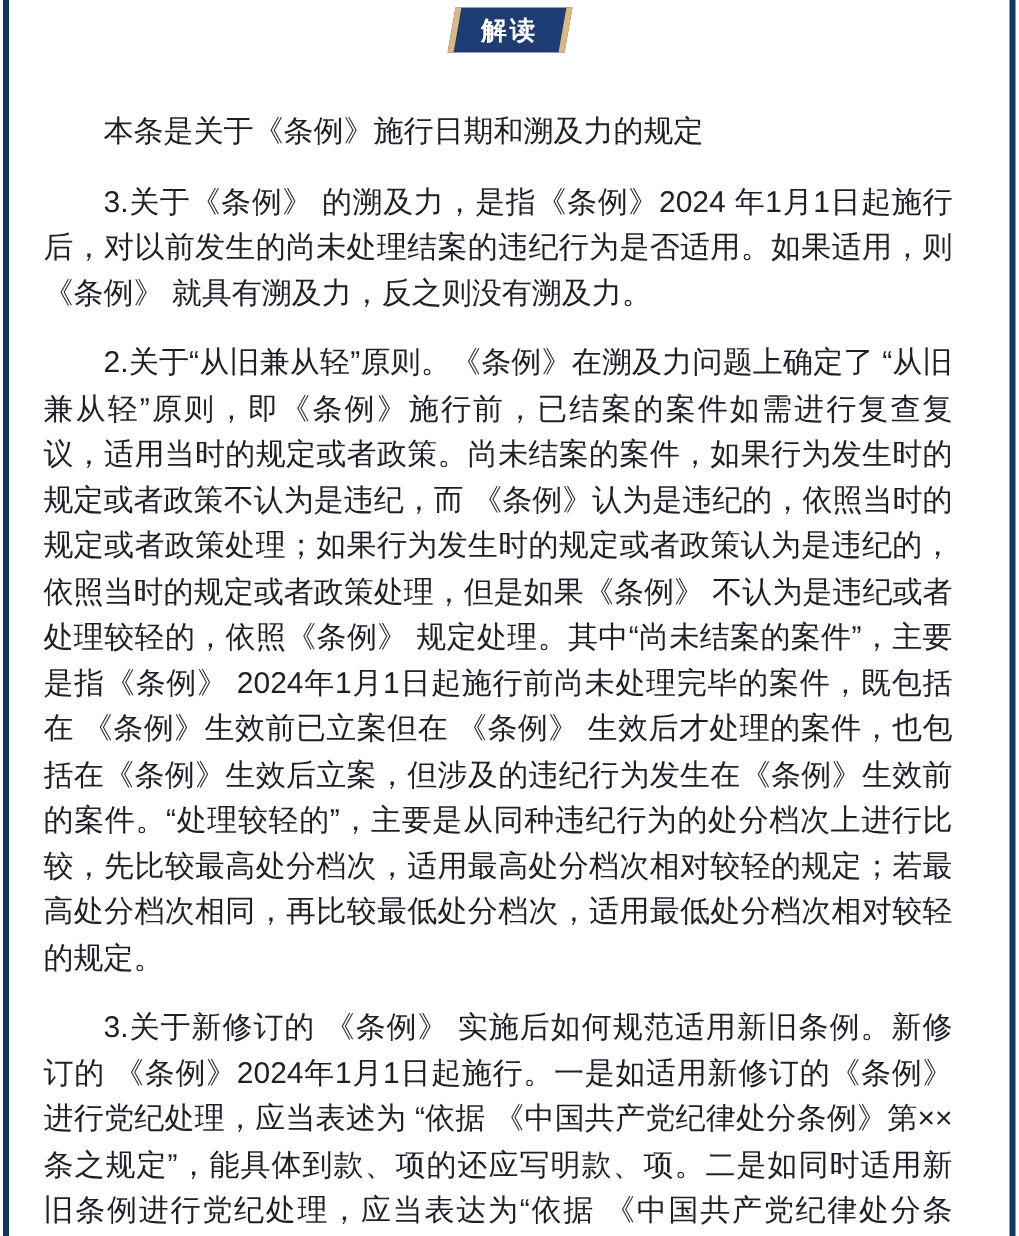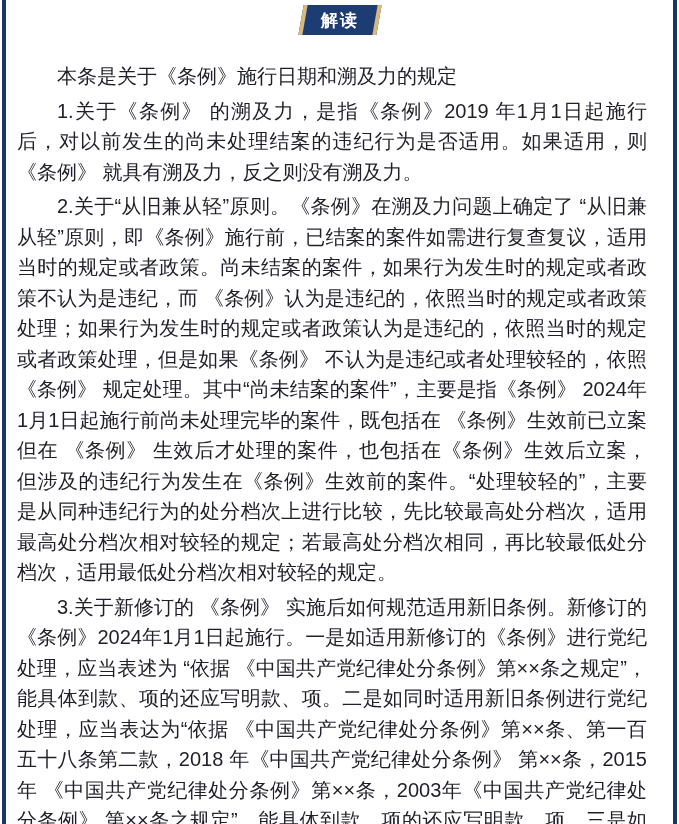--- a/index.html
+++ b/index.html
@@ -55,36 +55,36 @@
     top: 57px;
     left: 13px;
     width: 638px;
     color: #1f1f29;
     font-size: 20px;
     line-height: 30.5px;
     text-align: justify;
     text-justify: inter-ideograph;
   }
   .content p {
-    margin: 4px;
+    margin: 16px;
     padding: 0;
     text-indent: 2em;
     word-break: break-all;
   }
 </style>
 </head>
 <body>
 
 <div class="page">
   <div class="side-bar left"></div>
   <div class="side-bar right"></div>
 
   <div class="badge">
     <span class="badge-text">解读</span>
   </div>
 
   <div class="content">
     <p>本条是关于《条例》施行日期和溯及力的规定</p>
-    <p>1.关于《条例》 的溯及力，是指《条例》2019 年1月1日起施行后，对以前发生的尚未处理结案的违纪行为是否适用。如果适用，则《条例》 就具有溯及力，反之则没有溯及力。</p>
+    <p>3.关于《条例》 的溯及力，是指《条例》2024 年1月1日起施行后，对以前发生的尚未处理结案的违纪行为是否适用。如果适用，则《条例》 就具有溯及力，反之则没有溯及力。</p>
     <p>2.关于“从旧兼从轻”原则。《条例》在溯及力问题上确定了 “从旧兼从轻”原则，即《条例》施行前，已结案的案件如需进行复查复议，适用当时的规定或者政策。尚未结案的案件，如果行为发生时的规定或者政策不认为是违纪，而 《条例》认为是违纪的，依照当时的规定或者政策处理；如果行为发生时的规定或者政策认为是违纪的，依照当时的规定或者政策处理，但是如果《条例》 不认为是违纪或者处理较轻的，依照《条例》 规定处理。其中“尚未结案的案件”，主要是指《条例》 2024年1月1日起施行前尚未处理完毕的案件，既包括在 《条例》生效前已立案但在 《条例》 生效后才处理的案件，也包括在《条例》生效后立案，但涉及的违纪行为发生在《条例》生效前的案件。“处理较轻的”，主要是从同种违纪行为的处分档次上进行比较，先比较最高处分档次，适用最高处分档次相对较轻的规定；若最高处分档次相同，再比较最低处分档次，适用最低处分档次相对较轻的规定。</p>
     <p>3.关于新修订的 《条例》 实施后如何规范适用新旧条例。新修订的 《条例》2024年1月1日起施行。一是如适用新修订的《条例》进行党纪处理，应当表述为 “依据 《中国共产党纪律处分条例》第××条之规定”，能具体到款、项的还应写明款、项。二是如同时适用新旧条例进行党纪处理，应当表达为“依据 《中国共产党纪律处分条例》第××条、第一百五十八条第二款，2018 年《中国共产党纪律处分条例》 第××条，2015年 《中国共产党纪律处分条例》第××条，2003年《中国共产党纪律处分条例》 第××条之规定”，能具体到款、项的还应写明款、项。三是如需引用从重、加重、从轻、减轻处分以及合并处理、先处后移、违纪所得收缴等条款，应当引用新修订的《条例》的相</p>
   </div>
 </div>
 
 </body></html>

